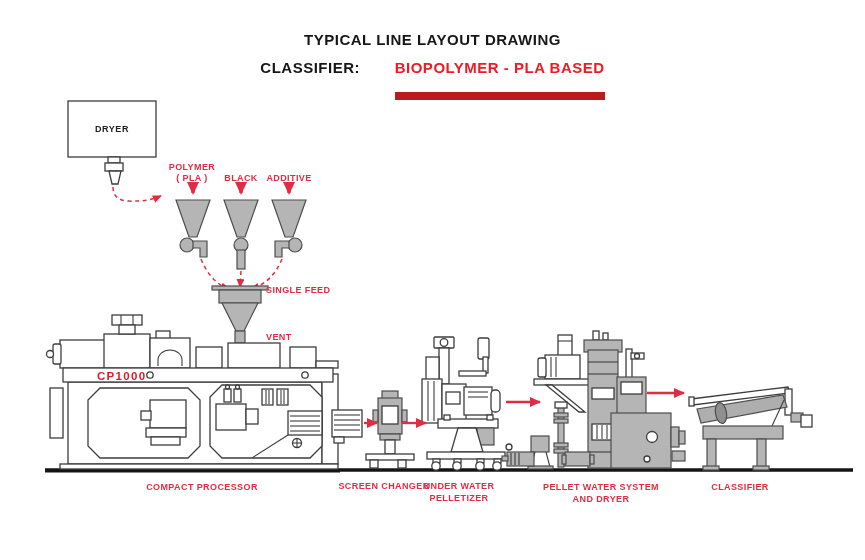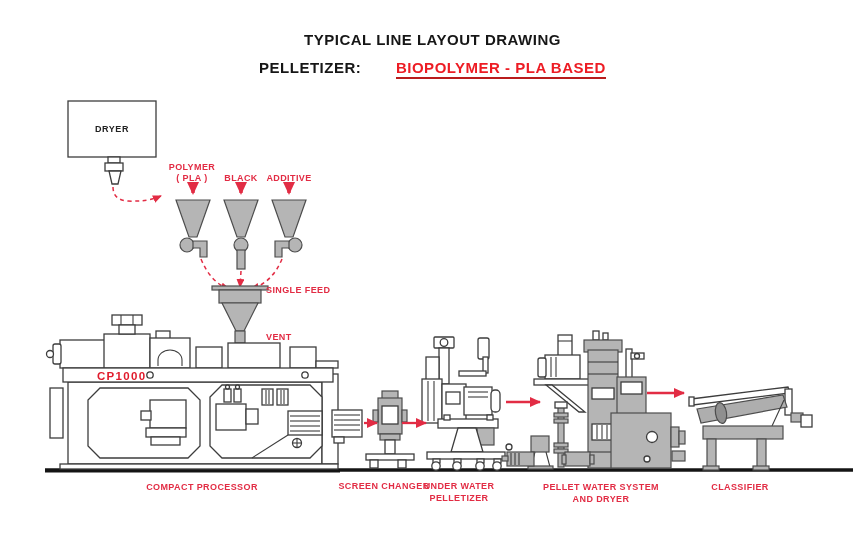--- a/index.html
+++ b/index.html
@@ -1,20 +1,20 @@
 <!DOCTYPE html>
 <html><head>
 <meta charset="utf-8">
 <style>
   html,body{margin:0;padding:0;background:#fff;}
   .canvas{position:relative;width:865px;height:560px;background:#ffffff;overflow:hidden;
           font-family:"Liberation Sans",sans-serif;}
   .title{position:absolute;top:26px;left:0;width:100%;text-align:center;
          font-weight:bold;font-size:15px;line-height:28px;letter-spacing:.5px;color:#161616;}
-  .hl{color:#ed1c24;border-bottom:2px solid #b91c1c;padding-bottom:1px;margin-left:30px;}
+  .hl{color:#ed1c24;border-bottom:8px solid #b91c1c;padding-bottom:16px;margin-left:30px;}
   svg{position:absolute;left:0;top:0;}
   svg text{font-family:"Liberation Sans",sans-serif;font-weight:bold;}
   .lbl{fill:#e22c44;font-size:9px;letter-spacing:.4px;}
   .lblk{fill:#222;font-size:9px;letter-spacing:.6px;}
   .model{fill:#e01b2c;font-size:11.5px;letter-spacing:1.3px;}
   .ln{fill:#ffffff;stroke:#3d3d3d;stroke-width:1.3;}
   .lng{fill:#b5b5b5;stroke:#4d4d4d;stroke-width:1.2;}
   .lngd{fill:#aeaeae;stroke:#4d4d4d;stroke-width:1.2;}
   .st{stroke:#3d3d3d;stroke-width:1.1;fill:none;}
   .red-ln{stroke:#e22c44;stroke-width:2.3;fill:none;}
@@ -22,21 +22,21 @@
   .red-thick{stroke:#e22c44;stroke-width:3.4;fill:none;}
 </style>
 </head>
 <body>
 
 <div class="canvas">
 
   <div class="title">
     <div>TYPICAL LINE LAYOUT DRAWING</div>
     <div>
-      <span>PELLETIZER:</span>
+      <span>CLASSIFIER:</span>
       <span class="hl">BIOPOLYMER - PLA BASED</span>
     </div>
   </div>
 
   <svg width="865" height="560" viewBox="0 0 865 560">
     <defs>
       <marker id="mh" markerUnits="userSpaceOnUse" markerWidth="11" markerHeight="10" refX="10" refY="5" orient="auto">
         <path d="M0,0 L11,5 L0,10 Z" fill="#e22c44"></path>
       </marker>
       <marker id="mhBig" markerUnits="userSpaceOnUse" markerWidth="13" markerHeight="12" refX="11" refY="6" orient="auto">

